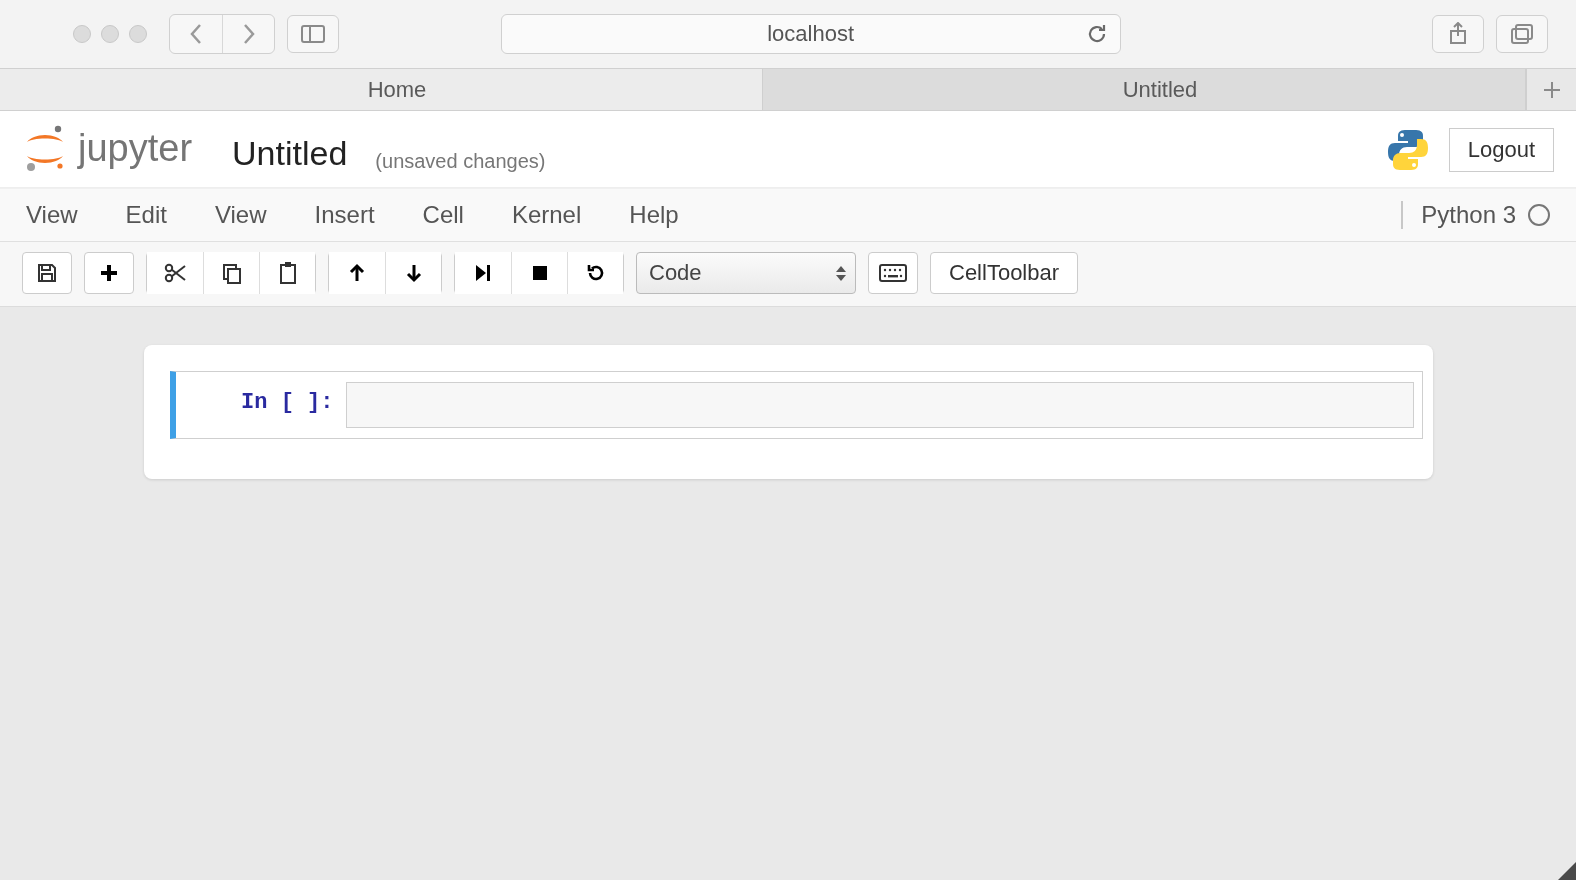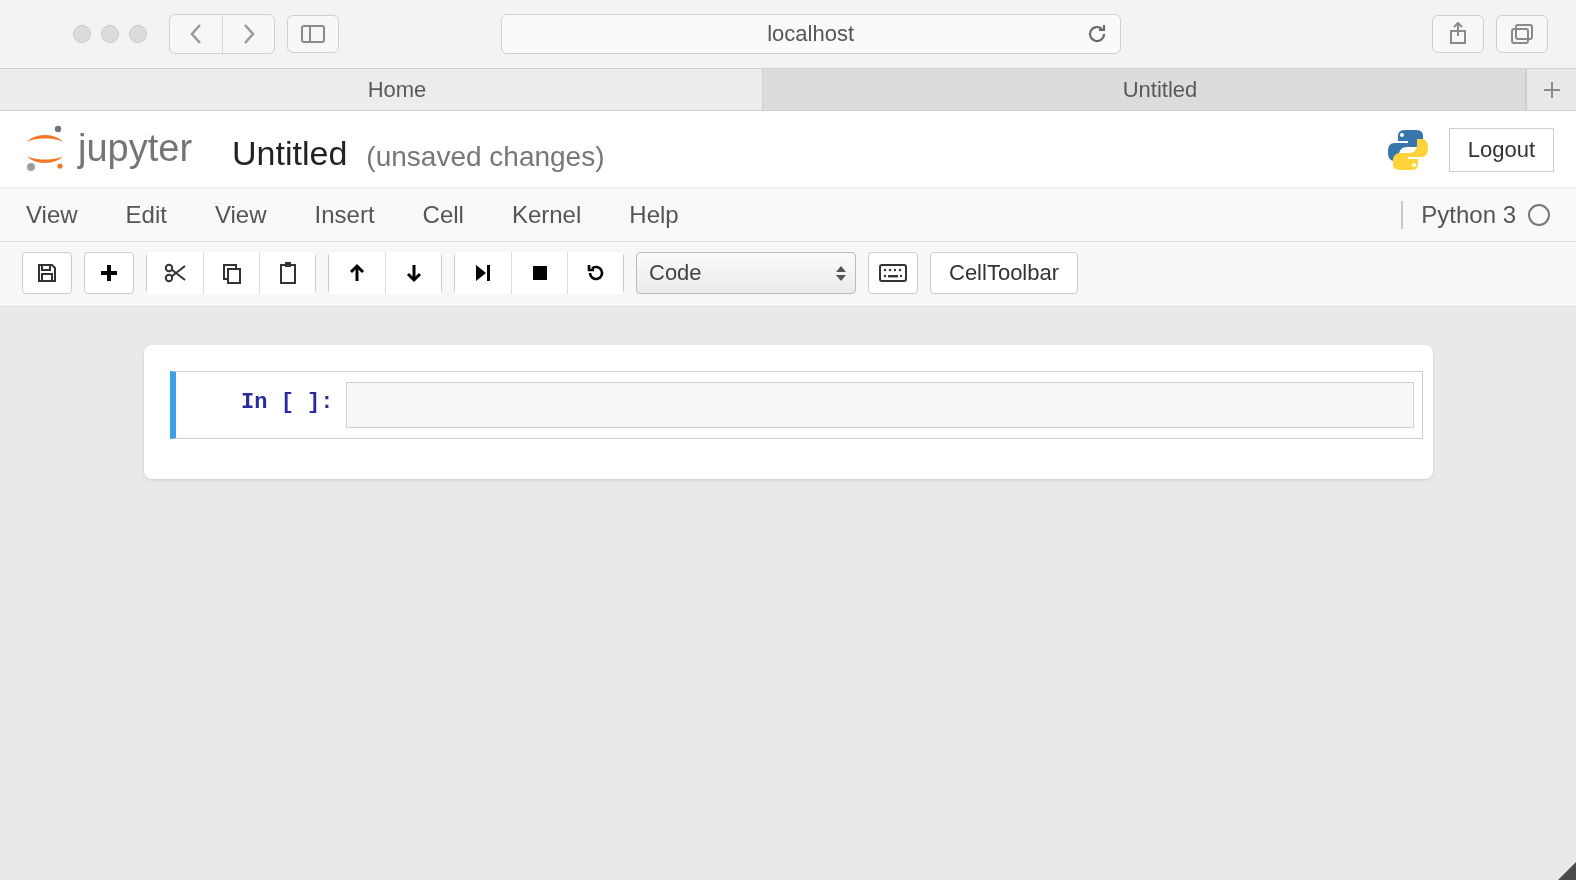--- a/index.html
+++ b/index.html
@@ -74,21 +74,21 @@
 .header {
   display: flex; align-items: flex-end; padding: 12px 22px 14px;
   gap: 16px; border-bottom: 1px solid #eee;
 }
 .jupyter-logo { display: flex; align-items: center; gap: 10px; }
 .jupyter-logo .word {
   font-size: 38px; color: #757575; font-weight: 400;
   font-family: "Helvetica Neue", Arial, sans-serif;
 }
 .nb-title { font-size: 34px; color: #222; margin-left: 24px; font-weight: 400; }
-.nb-status { font-size: 28px; color: #777; margin-left: 3px; }
+.nb-status { font-size: 20px; color: #777; margin-left: 12px; }
 .header-right { margin-left: auto; display: flex; align-items: center; gap: 18px; }
 .logout-btn {
   border: 1px solid #ccc; background: #fff; padding: 8px 18px;
   font-size: 22px; color: #333;
 }
 
 .menubar {
   display: flex; align-items: center; padding: 0 26px; height: 54px;
   border-bottom: 1px solid #e0e0e0; border-top: 1px solid #f0f0f0;
   background: #f9f9f9;

